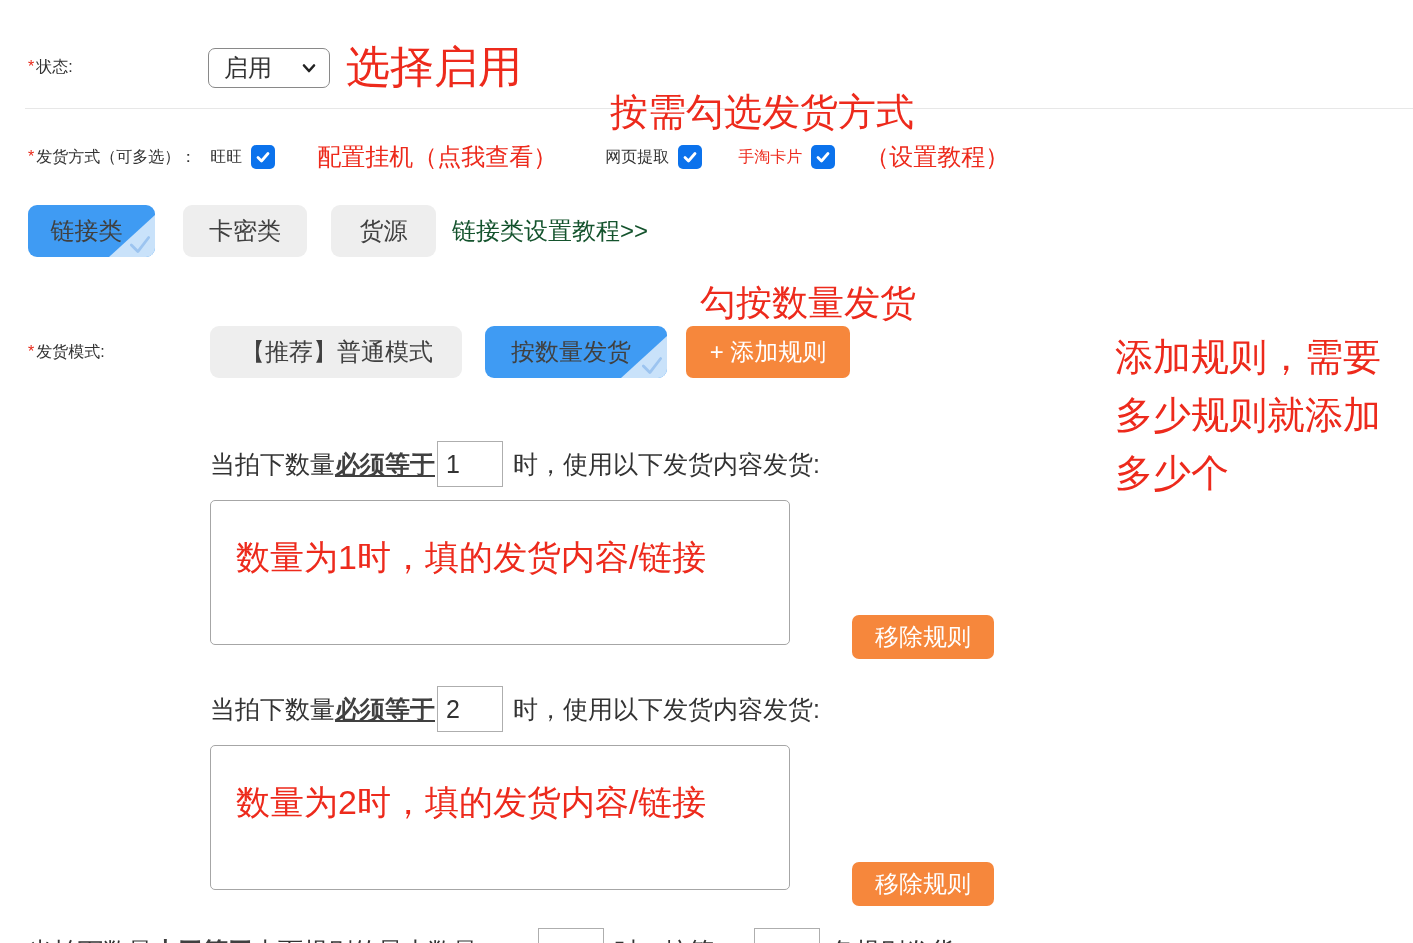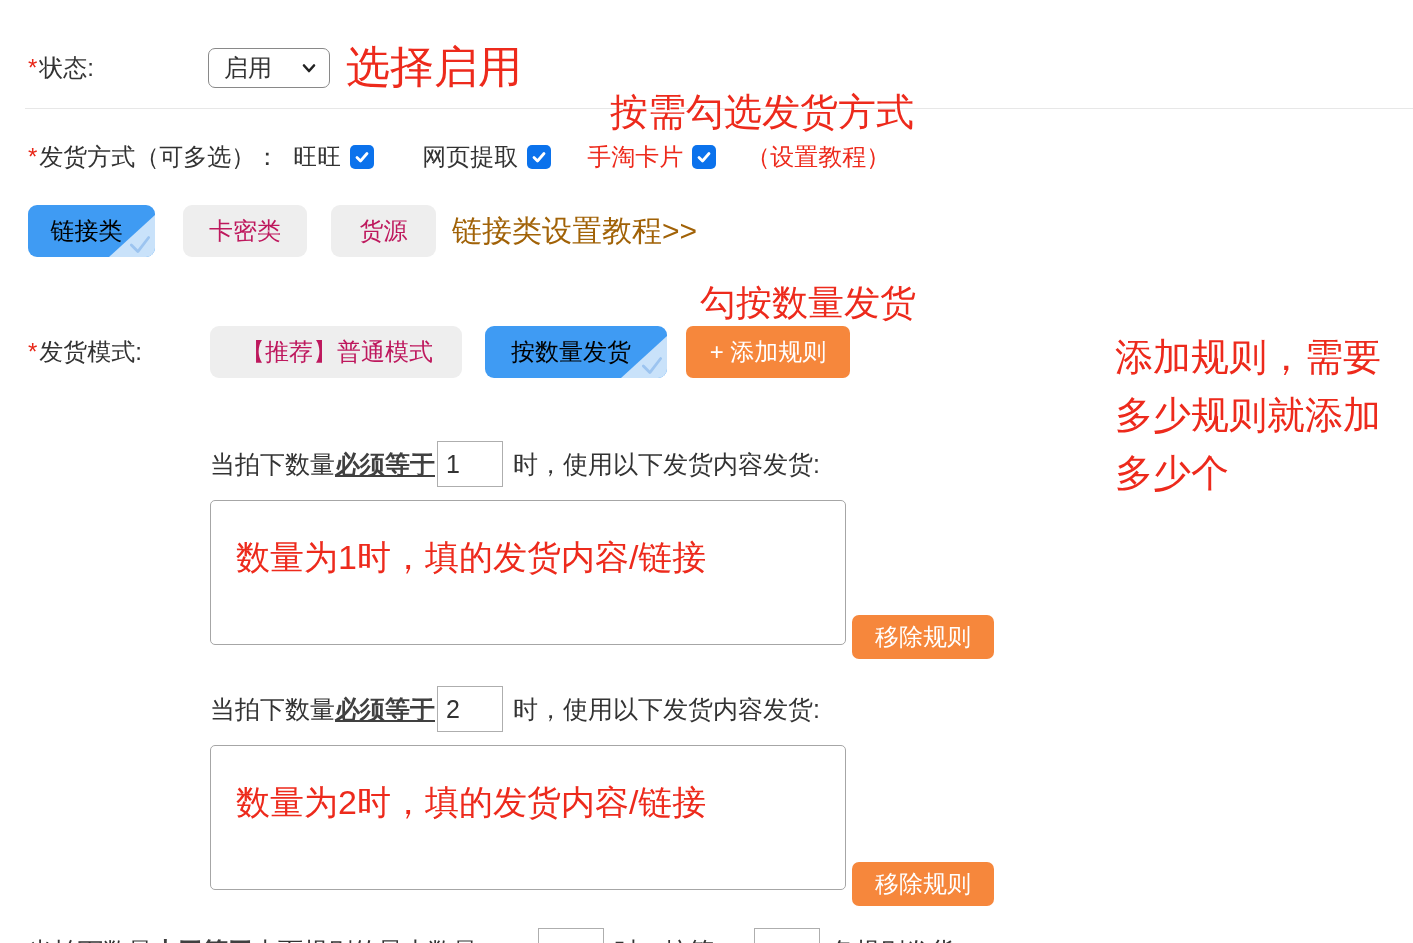--- a/index.html
+++ b/index.html
@@ -1,54 +1,54 @@
 <!DOCTYPE html>
 <html><head>
 <meta charset="utf-8">
 <style>
   * { margin:0; padding:0; box-sizing:border-box; }
   html,body { width:1413px; height:943px; overflow:hidden; background:#fff;
     font-family:"Liberation Sans","DejaVu Sans",sans-serif; color:#333; }
   .page { position:relative; width:1413px; height:943px; }
   .abs { position:absolute; }
   .frow { position:absolute; display:flex; align-items:center; }
-  .flabel { font-size:24px; color:#333; display:inline-block; }
+  .flabel { font-size:16px; color:#333; display:inline-block; }
   .req { color:#e82718; margin-right:2px; }
   .red-note { color:#ed2a1c; z-index:5; }
   .divider { position:absolute; left:25px; right:0; top:108px; height:1px; background:#e7e7e7; }
 
   .select-box { width:122px; height:40px; border:1.5px solid #898989; border-radius:7px;
     display:flex; align-items:center; padding:0 12px 0 15px; font-size:24px; background:#fff; cursor:pointer; }
   .select-box .val { flex:1; }
   .chev { width:16px; height:16px; }
 
   .cbx { width:24px; height:24px; background:#0b72ec; border-radius:5px; display:inline-flex;
     align-items:center; justify-content:center; margin-left:9px; cursor:pointer; flex:0 0 auto; }
   .cbx svg { width:16px; height:16px; }
 
-  .tbtn { height:52px; border:none; border-radius:9px; background:#eeeeee; color:#be185d;
+  .tbtn { height:52px; border:none; border-radius:9px; background:#eeeeee; color:#404040;
     font-size:24px; font-family:inherit; padding:0 26px; cursor:pointer; display:inline-flex;
     align-items:center; justify-content:center; }
-  .tbtn.sel { background:#3f9bf3; color:#000000; position:relative; overflow:hidden;padding-left:16px; }
+  .tbtn.sel { background:#3f9bf3; color:#404040; position:relative; overflow:hidden;padding-left:16px; }
   .tbtn.sel .corner { position:absolute; right:0; bottom:0; width:0; height:0;
     border-left:46px solid transparent; border-bottom:42px solid #c9e2fa; }
   .tbtn.sel .tick { position:absolute; right:2px; bottom:0px; width:26px; height:26px; z-index:2; }
 
   .orange-btn { background:#f6873c; color:#fff; border:none; border-radius:7px;
     font-size:24px; font-family:inherit; cursor:pointer; display:inline-flex;
     align-items:center; justify-content:center; }
 
-  .blue-link { color:#a16207; font-size:30px; text-decoration:none; cursor:pointer; }
+  .blue-link { color:#14532d; font-size:24px; text-decoration:none; cursor:pointer; }
   .red-link { color:#ed2a1c; font-size:24px; text-decoration:none; cursor:pointer; }
 
   .rule-line { font-size:25px; color:#333; display:flex; align-items:center; }
   .cond { color:#404040; font-weight:bold; text-decoration:underline; }
   .qty-input { width:66px; height:46px; border:1px solid #aeaeae; font-size:25px;
     padding:0 8px; font-family:inherit; color:#333; margin-left:2px; margin-right:10px; }
-  .content-box { position:absolute; left:210px; width:636px; height:145px;
+  .content-box { position:absolute; left:210px; width:580px; height:145px;
     border:1px solid #a6a6a6; border-radius:5px; background:#fff; cursor:text; }
   .content-box .annot { position:absolute; left:25px; top:34px; font-size:34px; color:#ed2a1c; white-space:nowrap; }
   .remove-btn { position:absolute; left:852px; width:142px; height:44px; }
 
   .big-note1 { font-size:44px; }
   .big-note2 { font-size:38px; }
   .big-note3 { font-size:36px; }
   .side-note { font-size:38px; line-height:58px; width:292px; }
   .partial { top:928px; left:28px; }
 </style>
@@ -73,20 +73,21 @@
   <span class="abs red-note big-note2" style="left:610px; top:87px;">按需勾选发货方式</span>
 
   <div class="frow" style="top:141px; left:28px;">
     <span class="flabel"><span class="req">*</span><span>发货方式（可多选）：</span></span>
     <span class="flabel" style="margin-left:14px;">旺旺</span>
     <span class="cbx">
       <svg viewBox="0 0 16 16">
           <polyline points="3,8.5 6.5,12 13,4.5" fill="none" stroke="#fff" stroke-width="2.8" stroke-linecap="round" stroke-linejoin="round"></polyline>
         </svg>
     </span>
+    <a class="red-link" style="margin-left:42px;">配置挂机（点我查看）</a>
     <span class="flabel" style="margin-left:48px;">网页提取</span>
     <span class="cbx">
       <svg viewBox="0 0 16 16">
           <polyline points="3,8.5 6.5,12 13,4.5" fill="none" stroke="#fff" stroke-width="2.8" stroke-linecap="round" stroke-linejoin="round"></polyline>
         </svg>
     </span>
     <span class="flabel red-note" style="margin-left:36px;">手淘卡片</span>
     <span class="cbx">
       <svg viewBox="0 0 16 16">
           <polyline points="3,8.5 6.5,12 13,4.5" fill="none" stroke="#fff" stroke-width="2.8" stroke-linecap="round" stroke-linejoin="round"></polyline>

